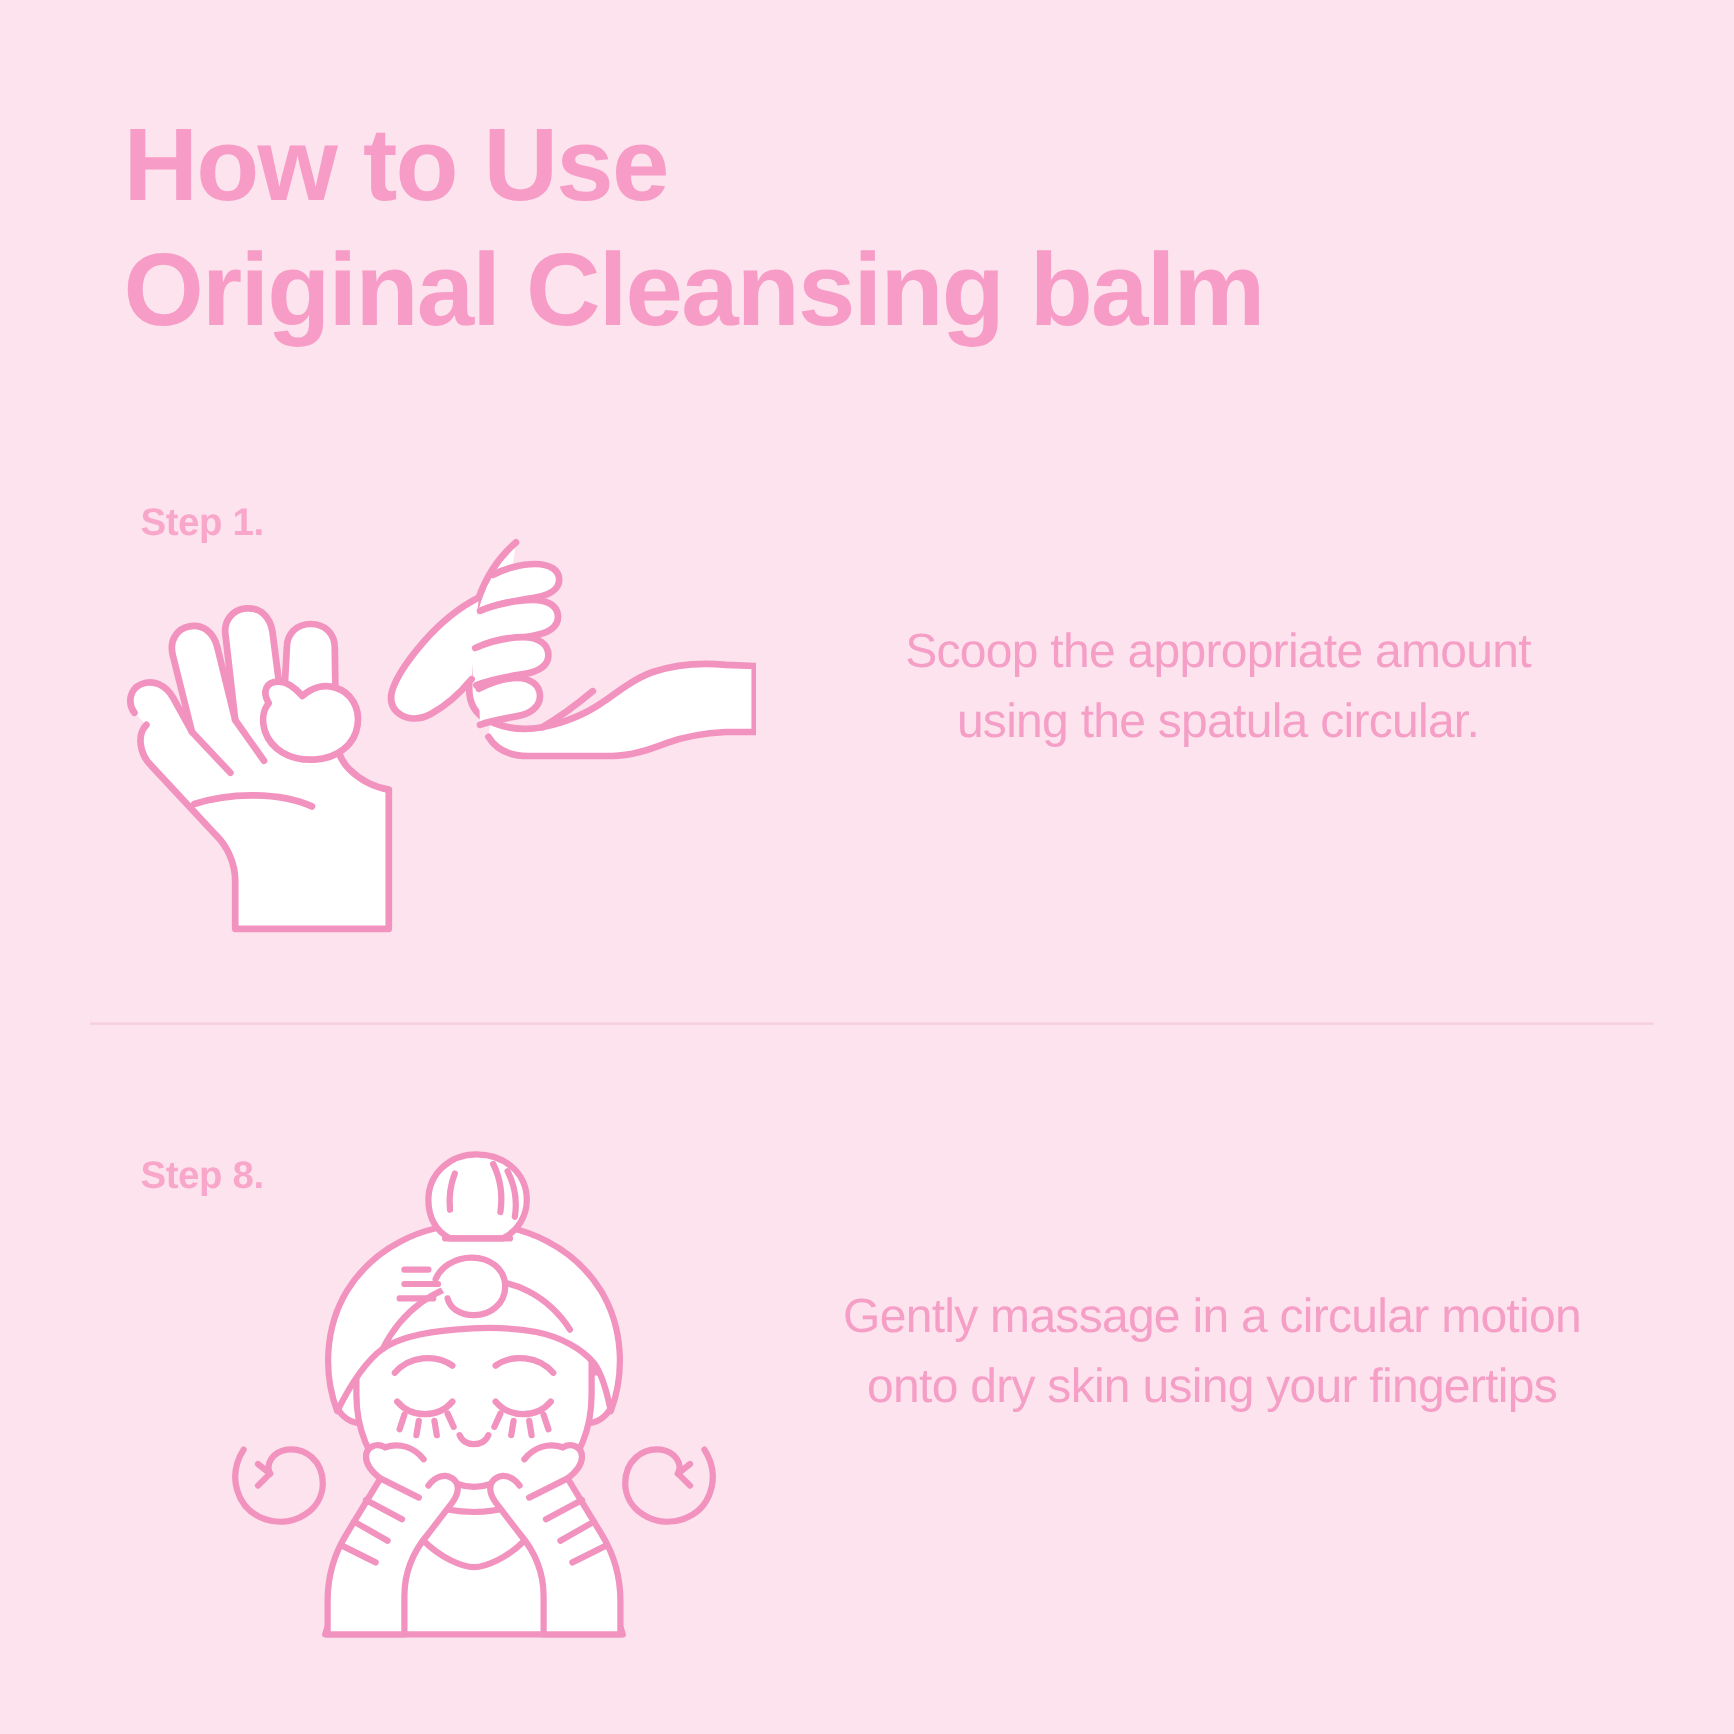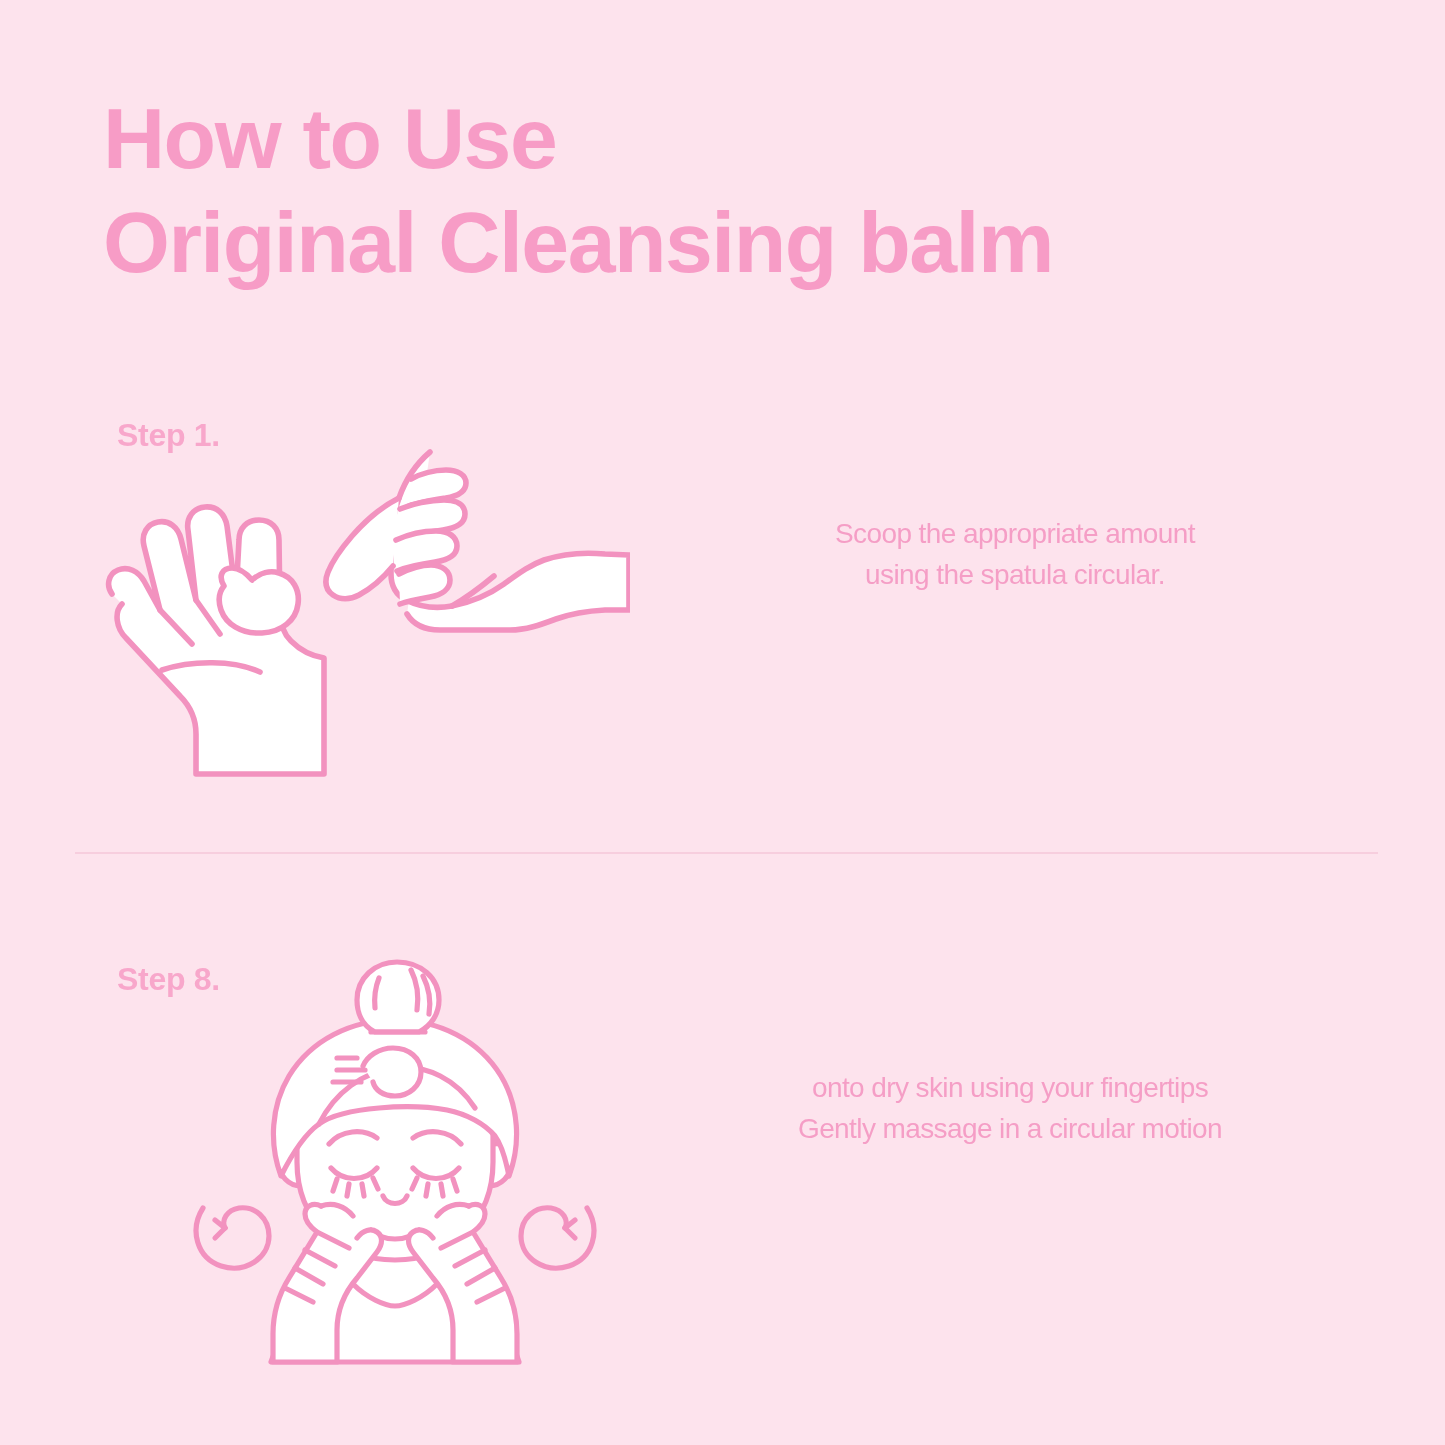--- a/index.html
+++ b/index.html
@@ -77,21 +77,21 @@
     left: 185px;
     top: 18px;
     width: 420px;
     height: 420px;
   }
 
   .step-text {
     position: absolute;
     text-align: center;
     color: #f59ec6;
-    font-size: 28px;
+    font-size: 40px;
     line-height: 1.45;
     letter-spacing: -0.6px;
     font-weight: 400;
   }
   .step-1 .step-text {
     left: 665px;
     top: 128px;
     width: 700px;
   }
   .step-2 .step-text {
@@ -309,18 +309,18 @@
         <g fill="none" stroke="#f292bf" stroke-width="5.2" stroke-linecap="round" stroke-linejoin="round">
           <path d="M402 260 C416 282 408 310 384 318 C360 326 336 310 336 288
                    C336 270 350 258 366 260 C378 262 384 272 380 280"></path>
           <path d="M380 280 L390 272"></path>
           <path d="M380 280 L390 290"></path>
         </g>
       </svg>
     </div>
 
     <div class="step-text">
+      <div>Gently massage in a circular motion</div>
       <div>onto dry skin using your fingertips</div>
-      <div>Gently massage in a circular motion</div>
     </div>
   </div>
 
 </div>
 
 </body></html>

